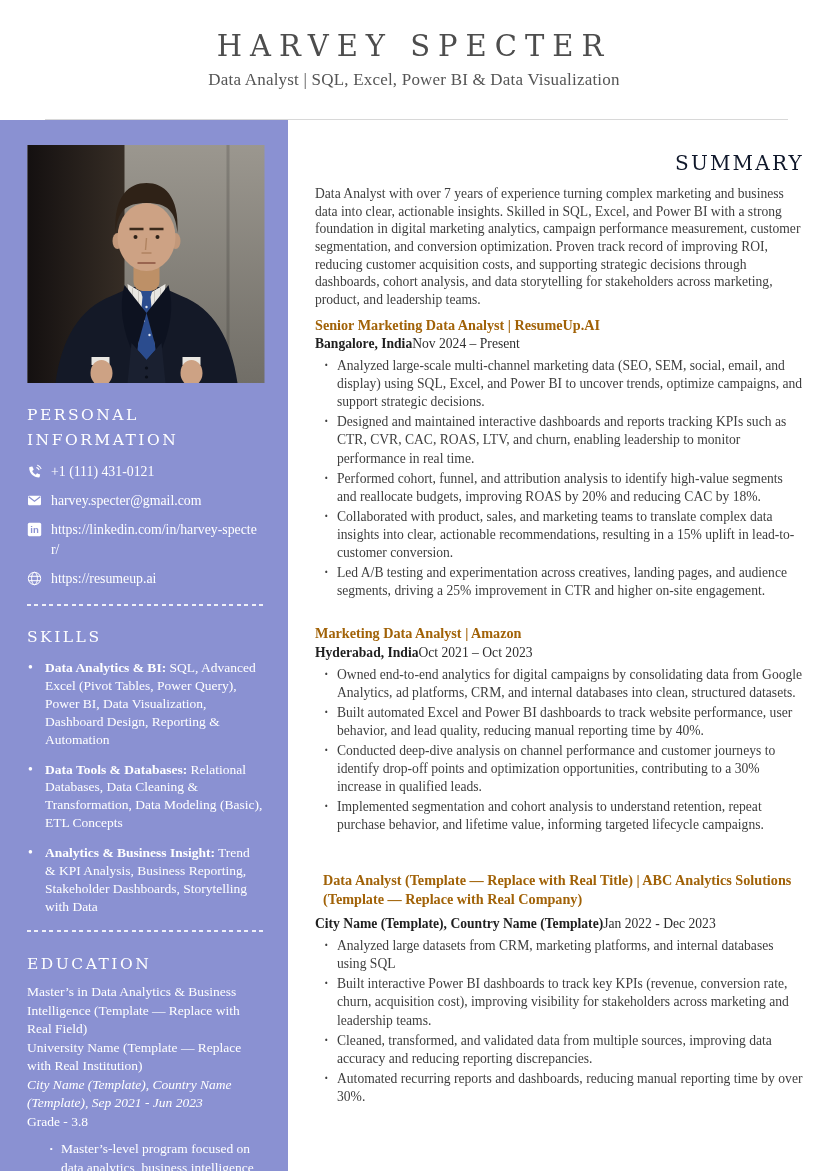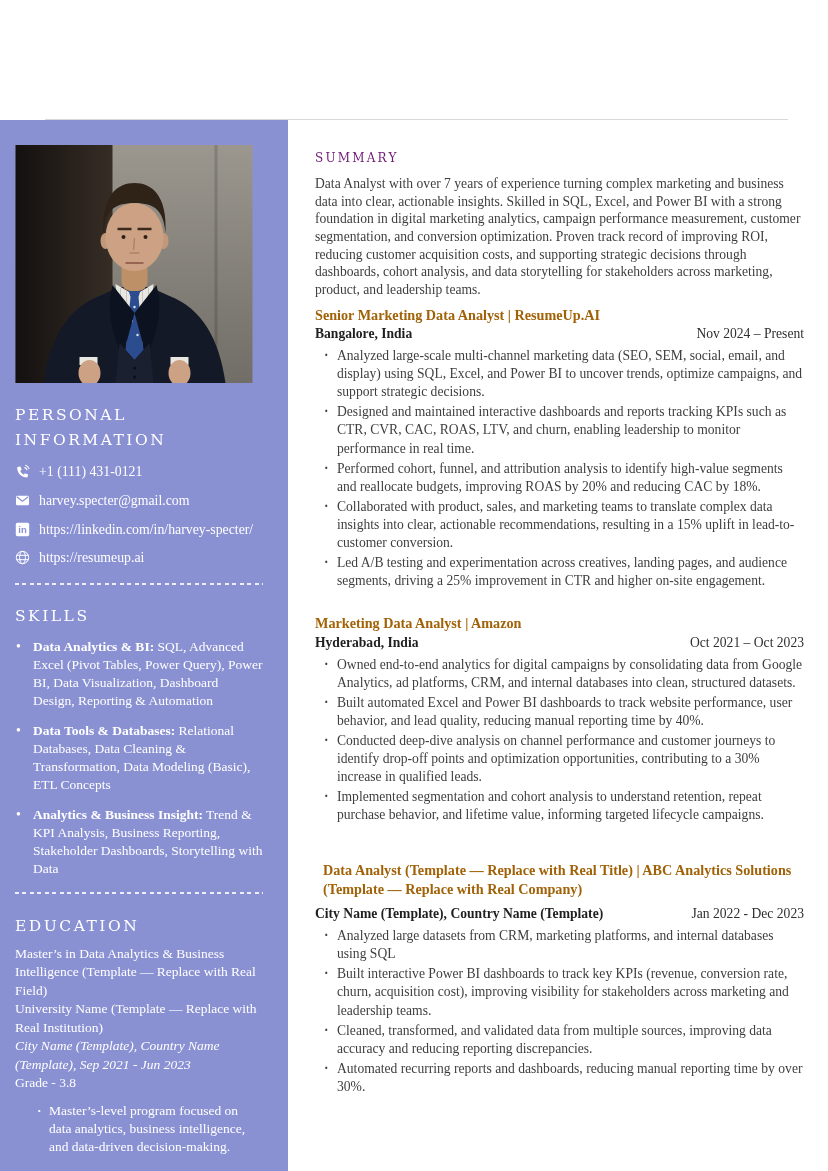--- a/index.html
+++ b/index.html
@@ -13,21 +13,21 @@
   .name {
     margin-top:29px; font-family:"DejaVu Serif",serif; font-weight:400;
     font-size:29px; letter-spacing:8px; color:#4d4d4d; white-space:nowrap;
   }
   .tagline { margin-top:7px; font-size:17px; letter-spacing:0.2px; color:#555555; }
   .header-rule { position:absolute; top:119px; left:45px; right:40px; height:1px; background:#d8d8d8; }
 
   
   .sidebar {
     position:absolute; top:120px; left:0; width:288px; height:1051px;
-    background:#8A91D2; box-sizing:border-box; padding:25px 25px 0 15px; color:#ffffff;
+    background:#8A91D2; box-sizing:border-box; padding:25px 25px 0 27px; color:#ffffff;
   }
   .photo { width:238px; height:238px; display:block; }
   .side-h {
     font-family:"DejaVu Serif",serif; font-weight:400; font-size:15.5px;
     letter-spacing:2.5px; line-height:1.62; color:#ffffff;
   }
   .side-h.pi { margin-top:20px; }
   .contact-list { margin-top:9px; }
   .contact-row { display:flex; align-items:flex-start; gap:9px; margin-bottom:8px; font-size:13.8px; line-height:1.5; }
   .cicon { flex:0 0 15px; width:15px; height:15px; margin-top:2px; }
@@ -44,41 +44,45 @@
   .side-h.ed { margin-top:20px; }
   .edu-block { margin-top:6px; font-size:13.5px; line-height:1.37; }
   .edu-meta { font-style:italic; }
   .edu-list { list-style:none; margin:9px 0 0 0; padding:0 0 0 22px; }
   .edu-list li { position:relative; font-size:13.5px; line-height:1.37; padding-left:12px; }
   .edu-list li::before { content:"·"; position:absolute; left:0; top:0; font-weight:700; }
 
   
   .main { position:absolute; top:120px; left:315px; width:489px; }
   .main-h {
-    font-family:"DejaVu Serif",serif; font-weight:400; font-size:12px;
-    letter-spacing:2.2px; color:#701a75;
+    font-family:"DejaVu Serif",serif; font-weight:400; font-size:20px;
+    letter-spacing:2.2px; color:#0f172a;text-align:right;
   }
   .main-h.summary { margin-top:31px; }
   .summary-body { margin-top:10px; font-size:13.6px; line-height:1.3;font-family:Liberation Serif, serif; }
   .main-h.work { margin-top:30px; }
   .job { margin-top:7px; margin-bottom:24px; }
   .job.j2 { margin-bottom:37px; }
   .job-title { font-size:14.2px; font-weight:700; color:#a16207; line-height:1.3; }
-  .job-meta { display:flex; justify-content:space-between; font-size:13.6px; margin-top:2px; }
+  .job-meta { display:flex; font-size:13.6px; margin-top:2px; }
   .job-loc { font-weight:700; color:#1f1f1f; }
   .job-dates { color:#2e2e2e; }
   .job ul { list-style:none; margin:5px 0 0 0; padding:0 0 0 9px; }
   .job li { position:relative; padding-left:13px; font-size:13.6px; line-height:1.33; margin-bottom:2px; }
   .job li::before { content:"·"; position:absolute; left:0; top:0; font-weight:700; color:#3e3e3e; }
 </style>
 </head>
 <body>
 
 <div class="page">
 
+  <div class="header">
+    <div class="name">HARVEY SPECTER</div>
+    <div class="tagline">Data Analyst | SQL, Excel, Power BI &amp; Data Visualization</div>
+  </div>
   <div class="header-rule"></div>
 
   <div class="sidebar">
 
     <div class="photo">
       <svg viewBox="0 0 237 238" width="238" height="238">
         <defs>
           <linearGradient id="wallg" x1="0" y1="0" x2="0" y2="1">
             <stop offset="0" stop-color="#9b978f"></stop>
               <stop offset="1" stop-color="#716e67"></stop>

